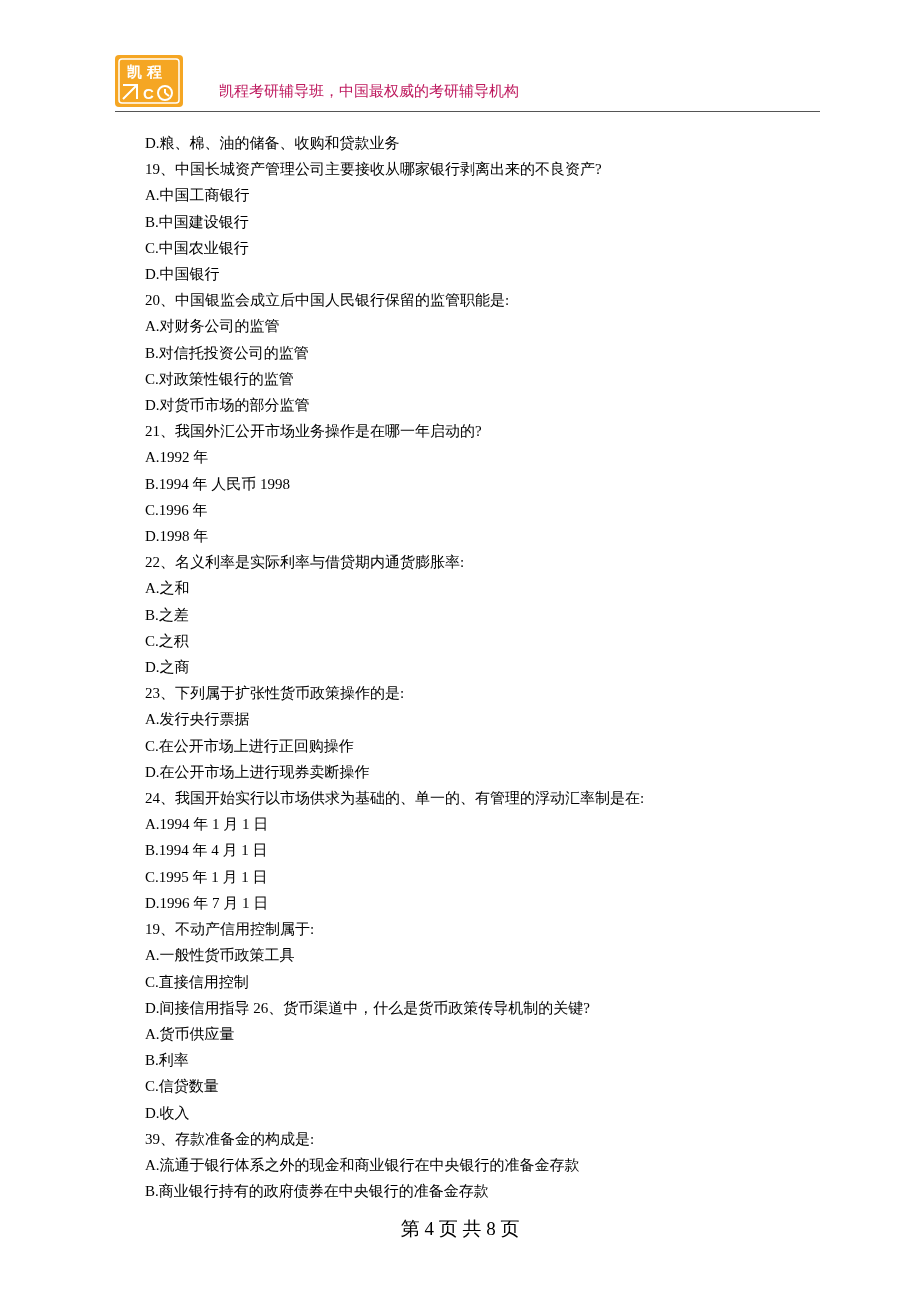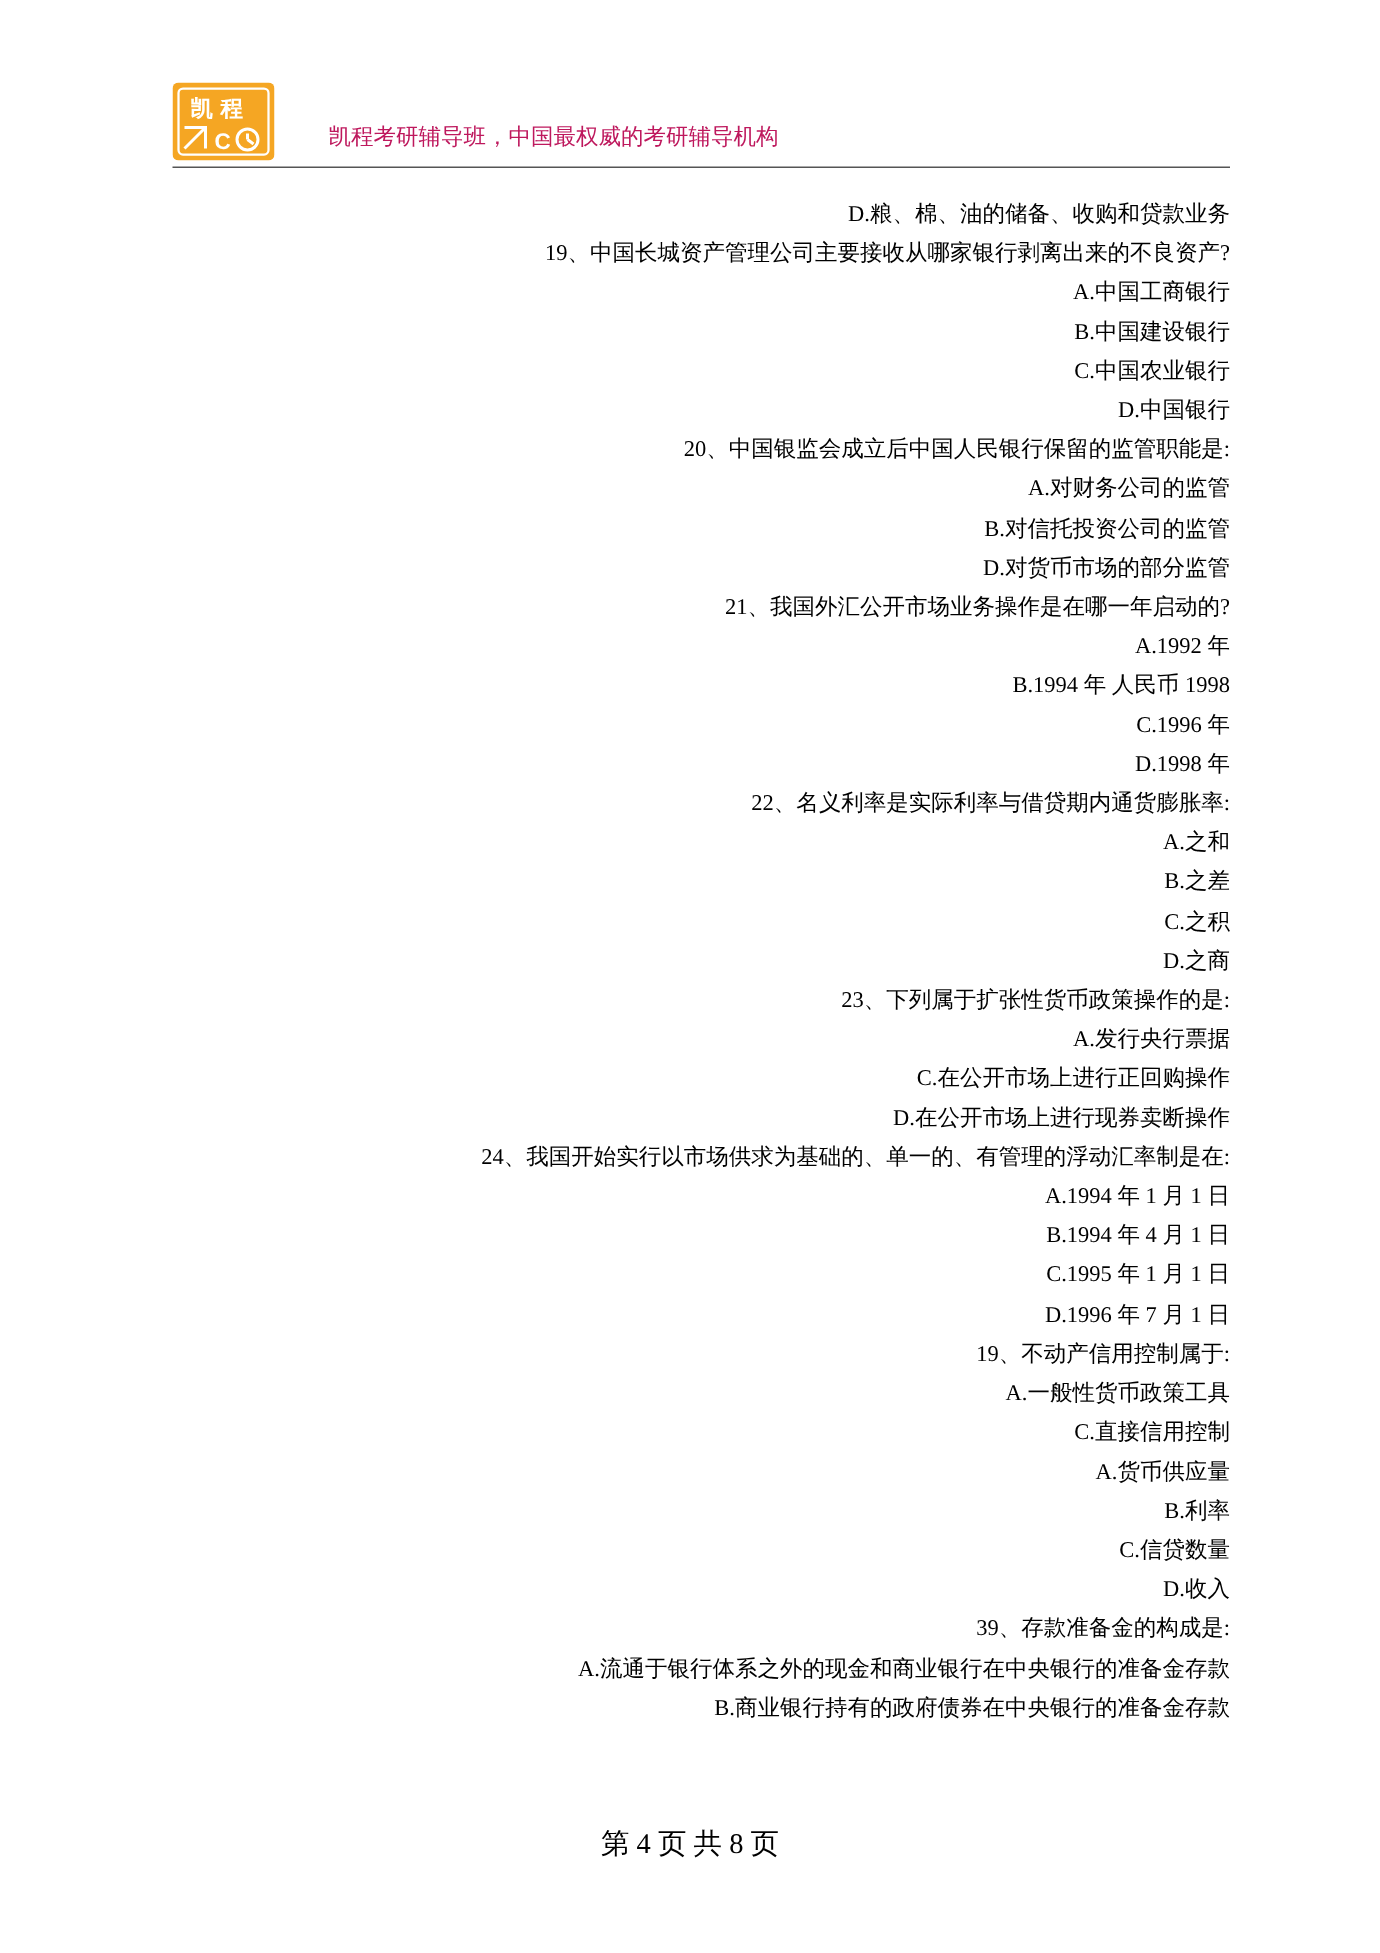--- a/index.html
+++ b/index.html
@@ -42,21 +42,21 @@
     margin: 0 100px 0 115px;
     border: none;
     border-top: 1.5px solid #555;
   }
   .content {
     padding: 18px 100px 0 145px;
     line-height: 26.2px;
   }
   .content p {
     margin: 0;
-    text-align: right;
+    text-align: left;
     white-space: nowrap;
   }
   .footer {
     position: absolute;
     bottom: 60px;
     left: 0;
     width: 100%;
     text-align: center;
     font-size: 19px;
     font-family: "SimSun", serif;
@@ -89,20 +89,21 @@
   <div class="content">
     <p>D.粮、棉、油的储备、收购和贷款业务</p>
     <p>19、中国长城资产管理公司主要接收从哪家银行剥离出来的不良资产?</p>
     <p>A.中国工商银行</p>
     <p>B.中国建设银行</p>
     <p>C.中国农业银行</p>
     <p>D.中国银行</p>
     <p>20、中国银监会成立后中国人民银行保留的监管职能是:</p>
     <p>A.对财务公司的监管</p>
     <p>B.对信托投资公司的监管</p>
+    <p>C.对政策性银行的监管</p>
     <p>D.对货币市场的部分监管</p>
     <p>21、我国外汇公开市场业务操作是在哪一年启动的?</p>
     <p>A.1992 年</p>
     <p>B.1994 年  人民币 1998</p>
     <p>C.1996 年</p>
     <p>D.1998 年</p>
     <p>22、名义利率是实际利率与借贷期内通货膨胀率:</p>
     <p>A.之和</p>
     <p>B.之差</p>
     <p>C.之积</p>
@@ -112,20 +113,21 @@
     <p>C.在公开市场上进行正回购操作</p>
     <p>D.在公开市场上进行现券卖断操作</p>
     <p>24、我国开始实行以市场供求为基础的、单一的、有管理的浮动汇率制是在:</p>
     <p>A.1994 年 1 月 1 日</p>
     <p>B.1994 年 4 月 1 日</p>
     <p>C.1995 年 1 月 1 日</p>
     <p>D.1996 年 7 月 1 日</p>
     <p>19、不动产信用控制属于:</p>
     <p>A.一般性货币政策工具</p>
     <p>C.直接信用控制</p>
+    <p>D.间接信用指导 26、货币渠道中，什么是货币政策传导机制的关键?</p>
     <p>A.货币供应量</p>
     <p>B.利率</p>
     <p>C.信贷数量</p>
     <p>D.收入</p>
     <p>39、存款准备金的构成是:</p>
     <p>A.流通于银行体系之外的现金和商业银行在中央银行的准备金存款</p>
     <p>B.商业银行持有的政府债券在中央银行的准备金存款</p>
   </div>
 
   <div class="footer">

